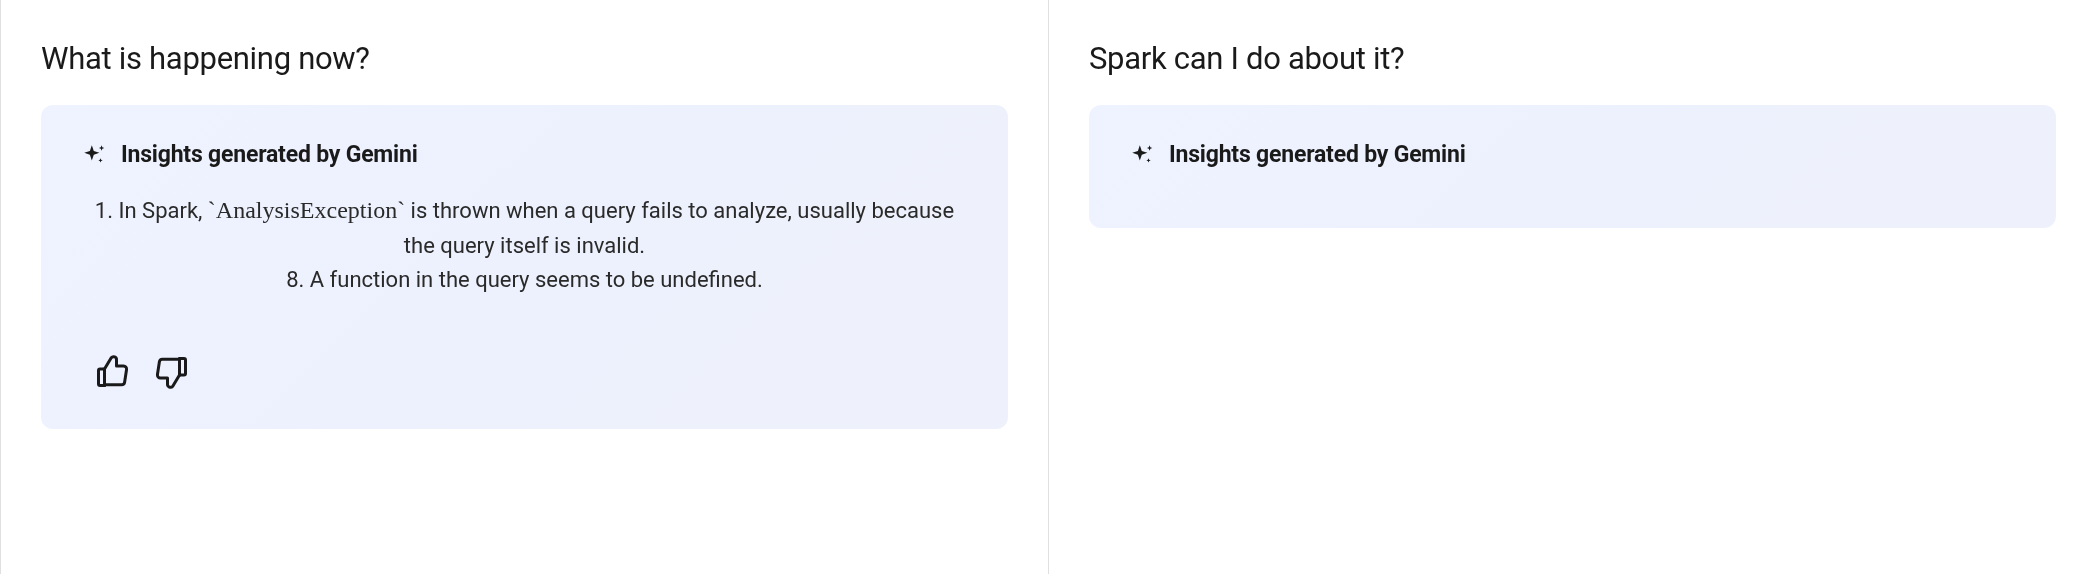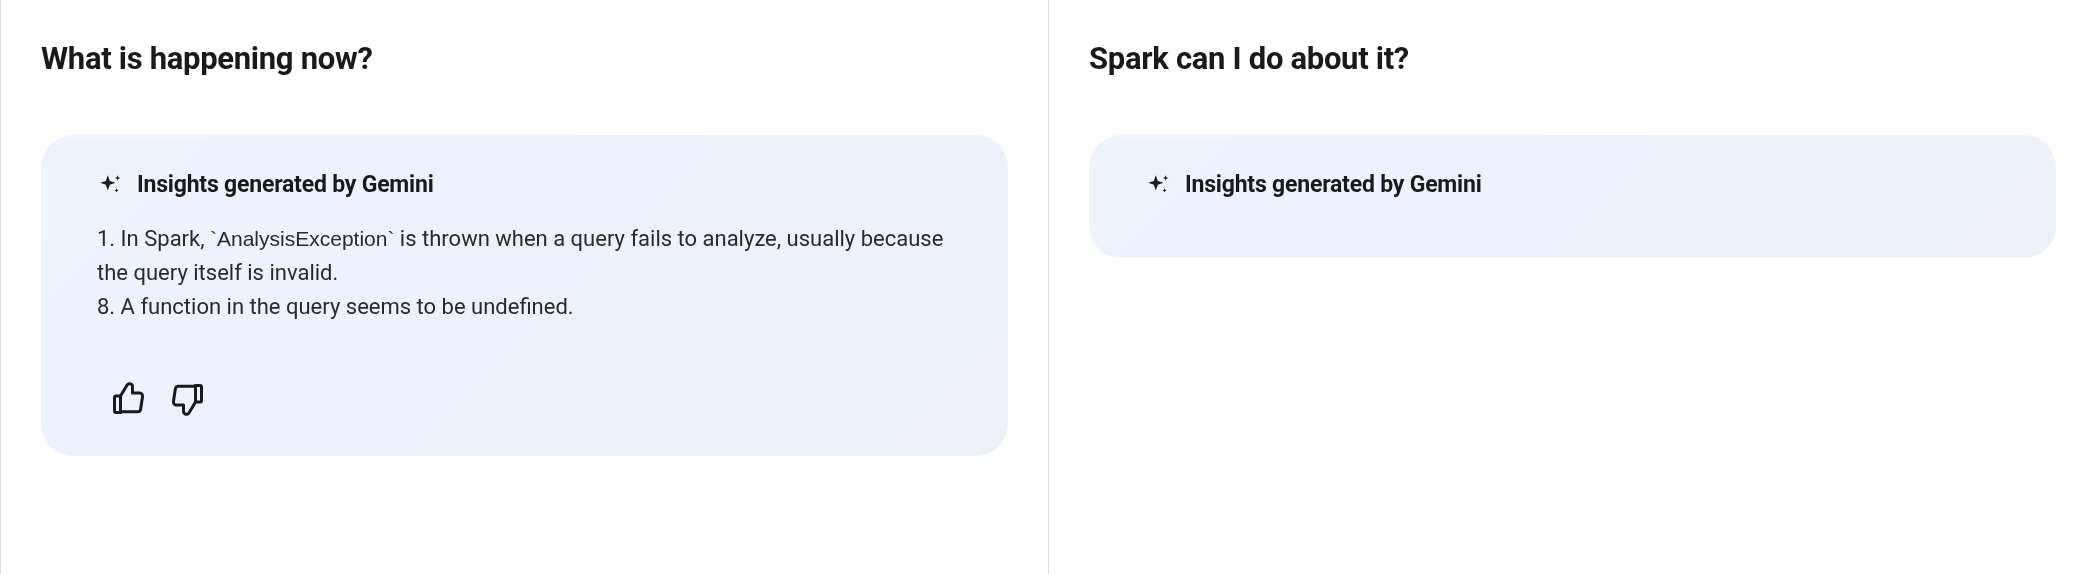--- a/index.html
+++ b/index.html
@@ -24,29 +24,30 @@
       position: relative;
     }
     .panel-left {
       border-left: 1px solid #e0e0e0;
     }
     .panel-right {
       border-left: 1px solid #e0e0e0;
     }
     .panel-heading {
       font-size: 31px;
-      font-weight: 700;
+      font-weight: 400;
       color: #1a1a1a;
-      margin-bottom: 58px;
+      margin-bottom: 28px;
       letter-spacing: -0.3px;
     }
     .insights-card {
       background: linear-gradient(135deg, #eff3ff 0%, #edf1fd 50%, #eef1fb 100%);
-      border-radius: 32px;
-      padding: 36px 40px 36px 56px;
+      border-radius: 12px;
+      padding: 36px 40px 36px 40px;
+      text-align: center;
     }
     .insights-header {
       display: flex;
       align-items: center;
       gap: 14px;
       margin-bottom: 24px;
     }
     .sparkle-icon {
       width: 26px;
       height: 26px;
@@ -58,22 +59,22 @@
       color: #1a1a1a;
       letter-spacing: -0.2px;
     }
     .insights-body {
       font-size: 22px;
       line-height: 1.55;
       color: #2a2a2a;
       font-weight: 400;
     }
     .insights-body .code {
-      font-family: Liberation Sans, sans-serif;
-      font-size: 21px;
+      font-family: Liberation Serif, serif;
+      font-size: 24px;
     }
     .feedback-row {
       display: flex;
       gap: 22px;
       margin-top: 58px;
       padding-left: 12px;
     }
     .feedback-btn {
       width: 38px;
       height: 38px;

